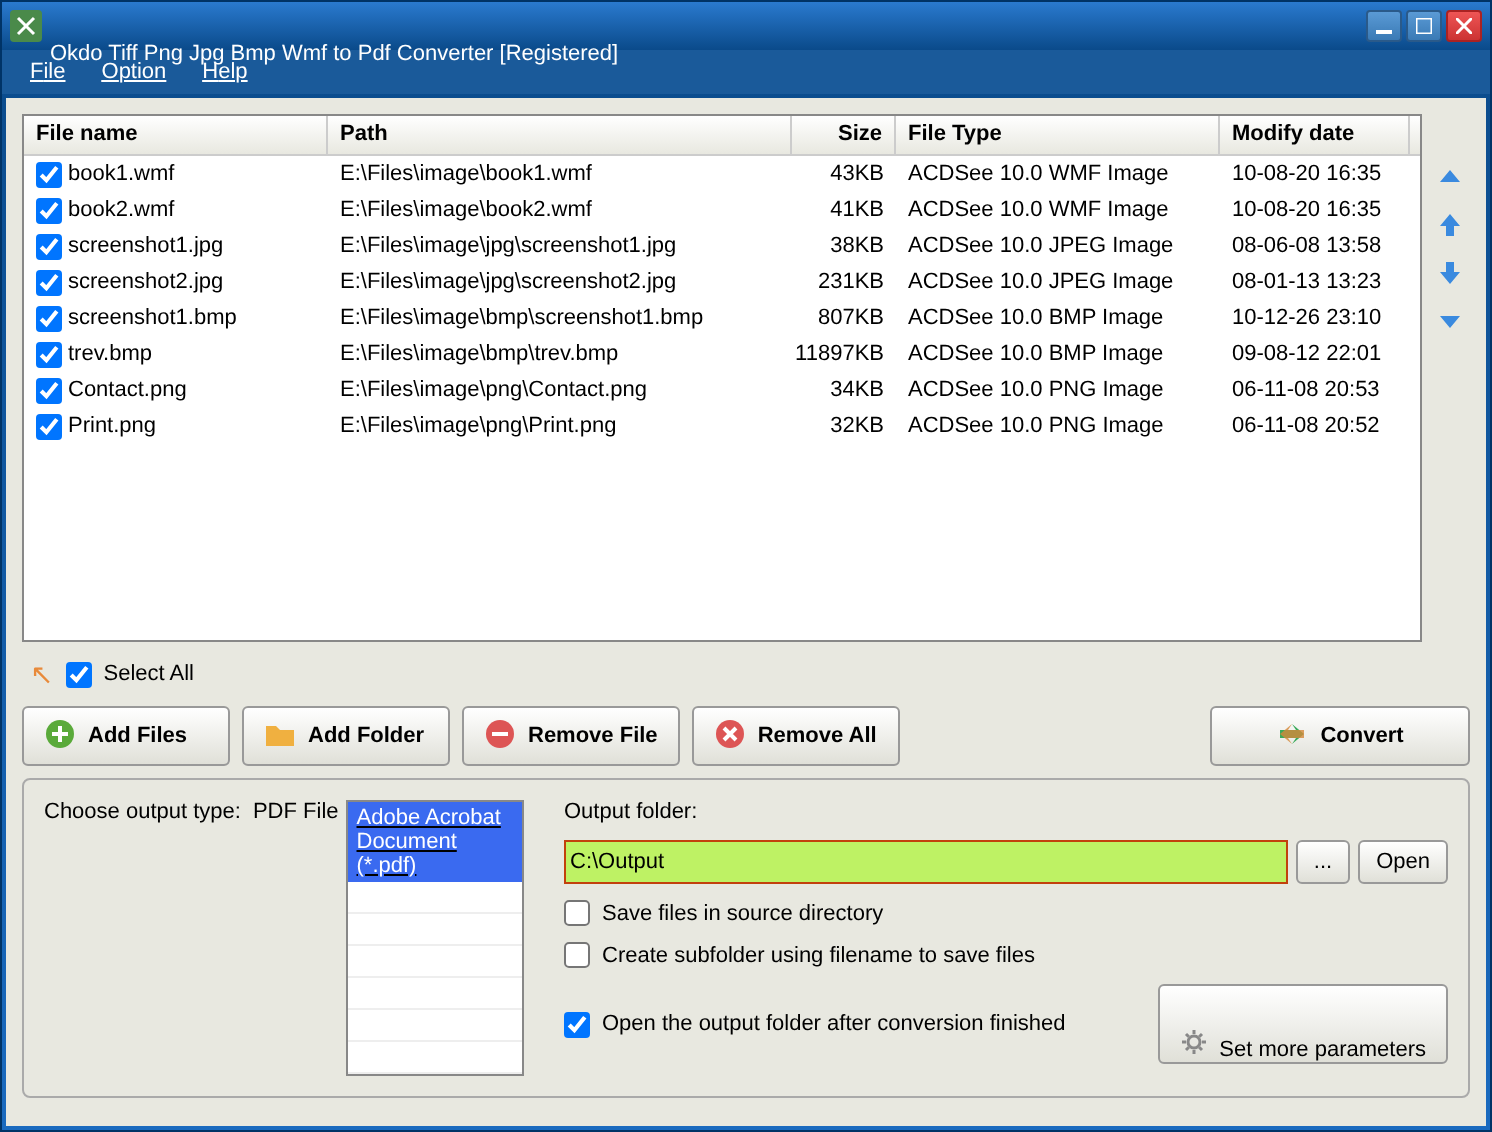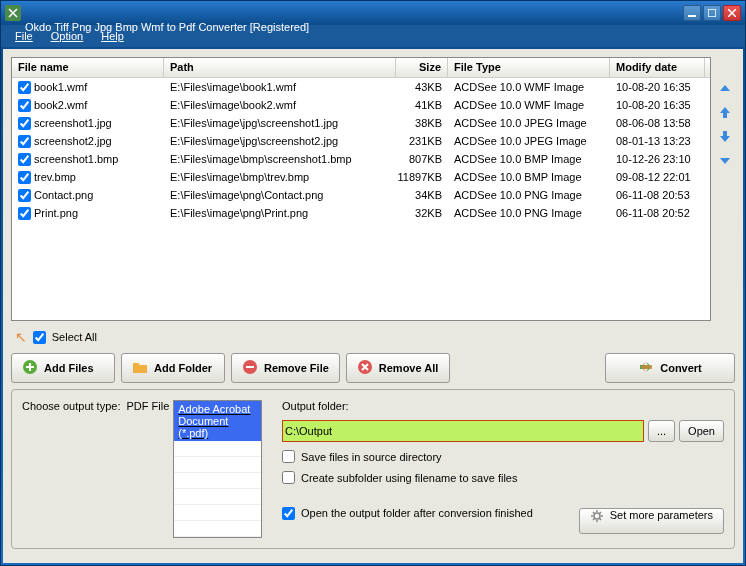--- a/index.html
+++ b/index.html
@@ -35,21 +35,21 @@
 .output-type-col { width: 240px; display: flex; gap: 4px; }
 .output-type-label { display: flex; gap: 6px; }
 .output-type-list { flex: 1; background: #fff; border: 1px solid #888; overflow: hidden; text-decoration: underline; }
 .output-type-list .selected { background: #3a6af0; color: #fff; padding: 2px 4px; }
 .output-type-list .empty-row { height: 16px; border-bottom: 1px solid #eee; }
 .output-folder-col { flex: 1; display: flex; flex-direction: column; gap: 8px; }
 .folder-row { display: flex; gap: 4px; align-items: center; }
 .folder-input { flex: 1; height: 22px; border: 1px solid #c2410c; padding: 2px 2px; background: #bef264; }
 .small-btn { height: 22px; padding: 0 8px; background: linear-gradient(to bottom, #fff, #e0e0d8); border: 1px solid #999; border-radius: 3px; cursor: pointer; }
 .check-row { display: flex; align-items: center; gap: 6px; }
-.params-btn { height: 26px; padding: 0 10px; background: linear-gradient(to bottom, #fff, #e0e0d8); border: 1px solid #999; border-radius: 3px; cursor: pointer; display: flex; align-items: flex-start; gap: 6px; margin-top: 16px; }
+.params-btn { height: 40px; padding: 0 10px; background: linear-gradient(to bottom, #fff, #e0e0d8); border: 1px solid #999; border-radius: 3px; cursor: pointer; display: flex; align-items: flex-end; gap: 6px; }
 input[type=checkbox] { width: 13px; height: 13px; cursor: pointer; }
 </style>
 </head>
 <body>
 
 <div class="window">
   <div class="titlebar">
     <span class="icon">
       <svg width="16" height="16">
           <rect width="16" height="16" fill="#4a8a4a" rx="2"></rect>

